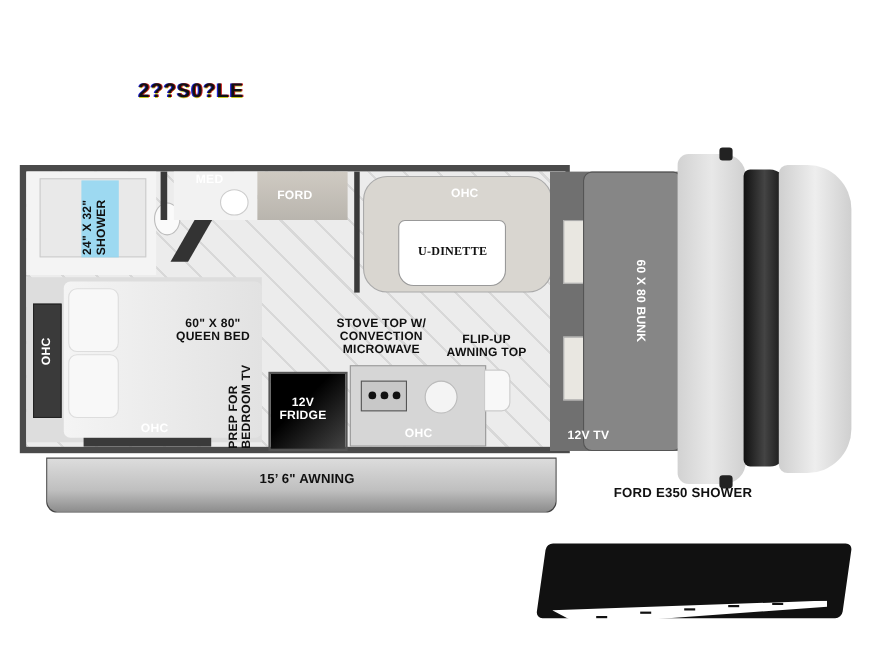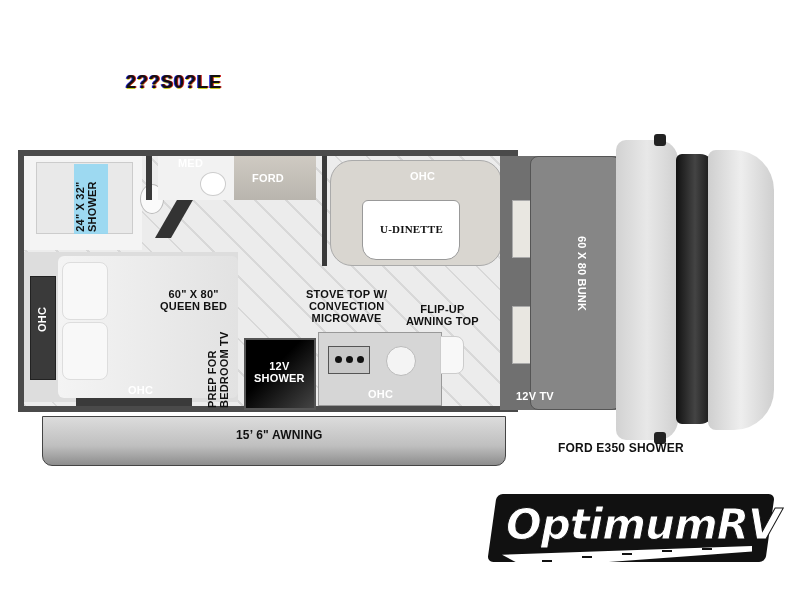--- a/index.html
+++ b/index.html
@@ -83,21 +83,21 @@
 QUEEN BED</div>
   <div class="abs ohc-side"></div>
   <div class="lbl w" style="left:36px;top:332px;transform:rotate(-90deg);transform-origin:left top;">OHC</div>
   <div class="abs ohc-bottom"></div>
   <div class="lbl w" style="left:128px;top:384px;">OHC</div>
   <div class="lbl" style="left:206px;top:408px;transform:rotate(-90deg);transform-origin:left top;text-align:left;">PREP FOR
 BEDROOM TV</div>
 
   <div class="abs fridge"></div>
   <div class="lbl w" style="left:254px;top:360px;">12V
-SHOWER</div>
+FRIDGE</div>
 
   <div class="abs galley"></div>
   <div class="abs stove">
     <span class="burner" style="left:6px;"></span>
     <span class="burner" style="left:17px;"></span>
     <span class="burner" style="left:28px;"></span>
   </div>
   <div class="abs sink2"></div>
   <div class="abs flip"></div>
   <div class="lbl w" style="left:368px;top:388px;">OHC</div>
@@ -126,21 +126,20 @@
   <div class="abs mirror" style="left:654px;top:134px;"></div>
   <div class="abs mirror" style="left:654px;top:432px;"></div>
 
   <div class="abs awning"></div>
   <div class="lbl" style="left:236px;top:429px;font-size:12px;">15’ 6" AWNING</div>
   <div class="lbl" style="left:558px;top:442px;font-size:12px;">FORD E350 SHOWER</div>
 </div>
 
 <div class="abs logo">
   <div class="abs logo-bg"></div>
-  <div class="abs logo-text">OptimumRV</div>
   <div class="abs road">
     <span class="dash" style="left:40px;top:14px;"></span>
     <span class="dash" style="left:80px;top:10px;"></span>
     <span class="dash" style="left:120px;top:7px;"></span>
     <span class="dash" style="left:160px;top:4px;"></span>
     <span class="dash" style="left:200px;top:2px;"></span>
   </div>
 </div>
 
 </body></html>

